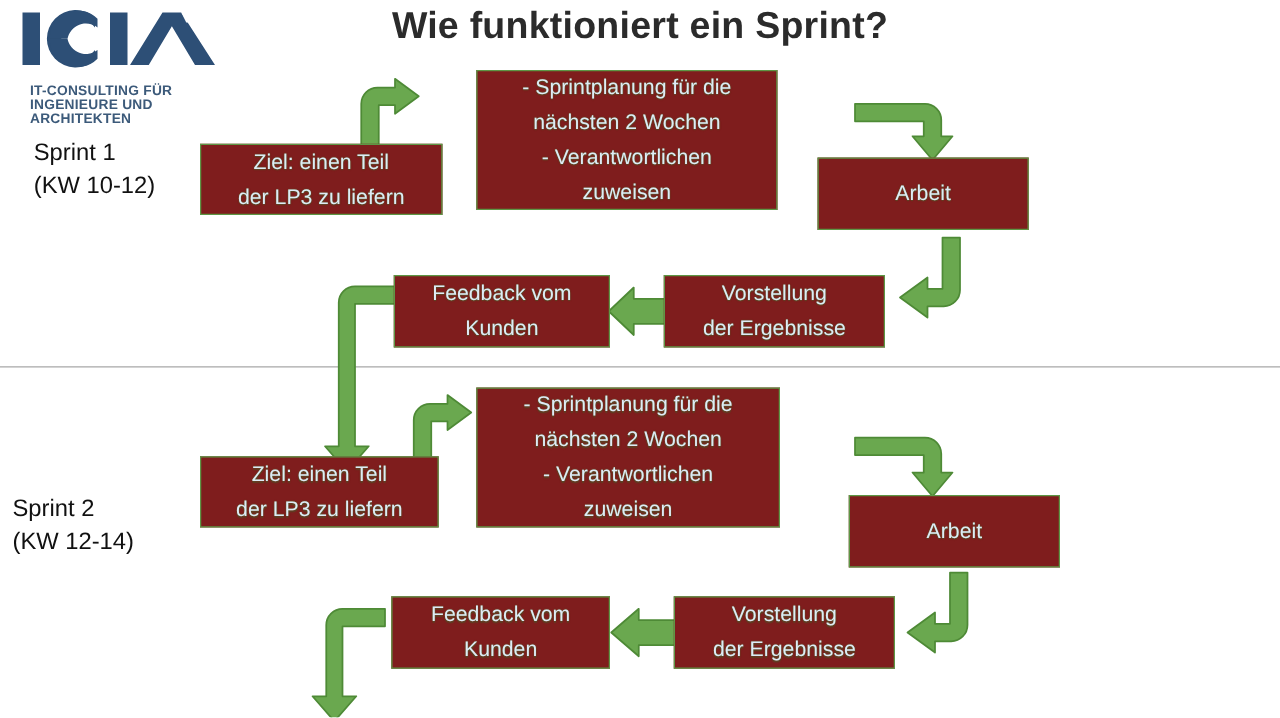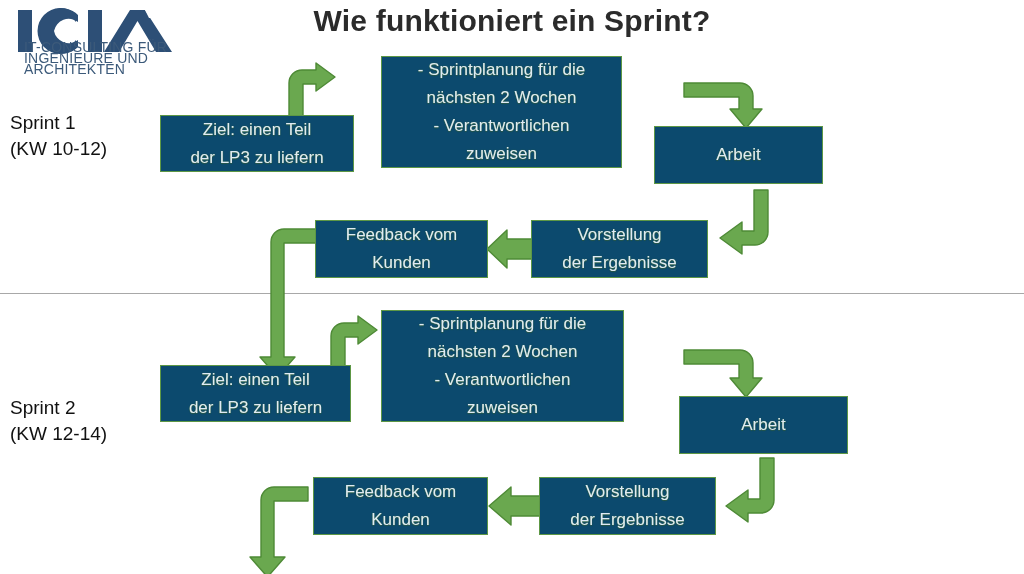--- a/index.html
+++ b/index.html
@@ -10,48 +10,48 @@
     background:#ffffff;
     overflow:hidden;
   }
   #logo{
     position:absolute;left:10px;top:6px;width:185px;height:80px;
   }
   #logo .logo-mark{
     position:absolute;left:2px;top:0px;width:180px;height:52px;
   }
   #logo .logo-sub{
-    position:absolute;left:14px;top:36px;width:172px;
-    font-size:14px;line-height:11px;letter-spacing:.2px;
-    color:#3c5a7a;font-family:"Liberation Sans",sans-serif;
+    position:absolute;left:14px;top:62px;width:172px;
+    font-size:11px;line-height:11px;letter-spacing:.2px;
+    color:#3c5a7a;font-family:"Liberation Sans",sans-serif;font-weight:bold;
   }
   #title{
     position:absolute;left:0;top:4px;width:1024px;
     text-align:center;
     font-size:30px;color:#2b2b2b;font-weight:700;
     font-family:"Liberation Sans",sans-serif;
     letter-spacing:.2px;
   }
   .sprint-label{
     position:absolute;
     font-size:19px;line-height:26px;color:#111111;
     font-family:"Liberation Sans",sans-serif;
     white-space:pre-line;
   }
-  #sprint1-label{left:10px;top:110px;}
+  #sprint1-label{left:27px;top:110px;}
   #sprint2-label{left:10px;top:395px;}
 
   .divider{
     position:absolute;left:0;top:293px;width:1024px;height:1px;
     background:#a8a8a8;
   }
 
   .node{
     position:absolute;
-    background:#0c4a6e;
+    background:#7f1d1d;
     border:1px solid #5d9745;
     display:flex;align-items:center;justify-content:center;
     text-align:center;
     color:#dfeaf6;
     font-size:17px;line-height:28px;
     font-family:"Liberation Sans",sans-serif;
     text-shadow:0 0 1px #4c7d37, 0 1px 1px rgba(60,95,40,.55);
     white-space:pre-line;
     box-sizing:border-box;
     padding:2px 6px;

